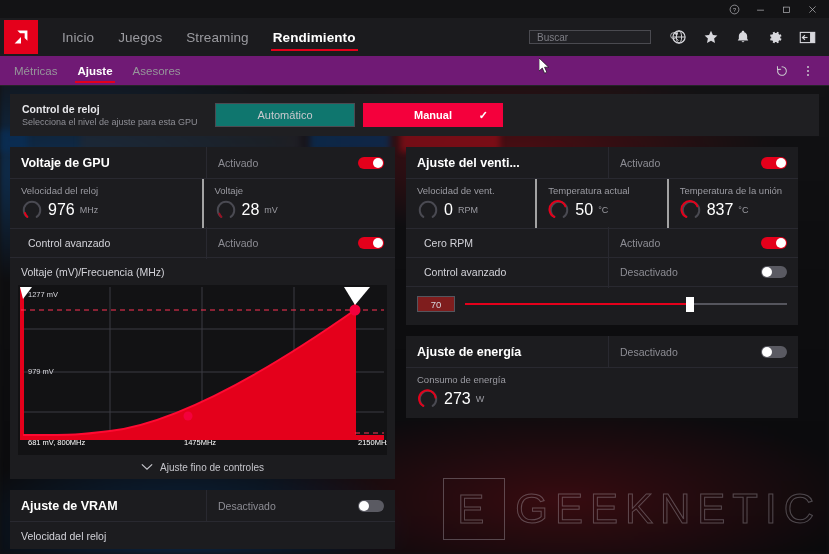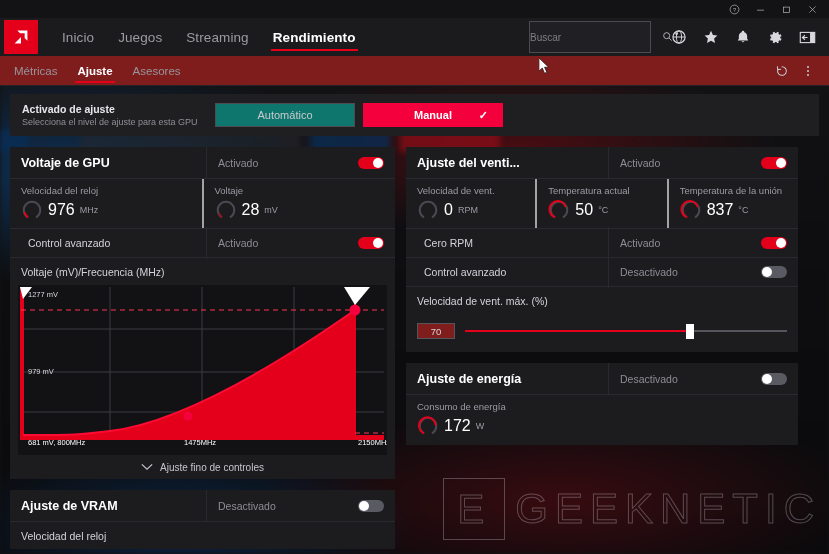--- a/index.html
+++ b/index.html
@@ -79,43 +79,43 @@
   }
   .nav-item.active { color: #fff; font-weight: bold; }
   .nav-item.active::after {
     content: ""; position: absolute; left: 10px; right: 10px; bottom: 5px;
     height: 2px; background: #e4001b;
   }
   .nav-right {
     margin-left: auto; display: flex; align-items: center; gap: 0; padding-right: 6px;
   }
   .search-box {
-    width: 122px; height: 32px;
+    width: 122px; height: 14px;
     border: 1px solid #4a4a50;
     background: #202024;
     display: flex; align-items: center;
-    padding: 0 0;
+    padding: 0 7px;
     margin-right: 12px;
   }
   .search-box input {
     flex: 1; background: transparent; border: 0; outline: none;
     color: #cfcfd4; font-size: 10px; font-family: "Liberation Sans", sans-serif;
   }
   .search-box input::placeholder { color: #7e7e85; }
   .nav-icon {
     width: 32px; height: 38px;
     display: flex; align-items: center; justify-content: center;
     color: #d8d8dd;
   }
 
   
   .subnav {
     position: relative;
     height: 30px;
-    background: #7f1d1d;
+    background: #701a75;
     display: flex; align-items: center;
     border-bottom: 1px solid #242428;
     z-index: 5;
   }
   .subnav-item {
     position: relative;
     font-size: 11.5px; color: #96969b;
     padding: 0 10px; line-height: 30px; height: 30px;
   }
   .subnav-item:first-child { margin-left: 4px; }
@@ -377,21 +377,21 @@
             <circle cx="9" cy="14" r="1.3" fill="currentColor"></circle>
           </svg>
       </div>
     </div>
   </div>
 
   <div class="content">
 
     <div class="tuning-control">
       <div class="tc-text">
-        <div class="tc-title">Activado de ajuste</div>
+        <div class="tc-title">Control de reloj</div>
         <div class="tc-sub">Selecciona el nivel de ajuste para esta GPU</div>
       </div>
       <div class="tc-btns">
         <div class="tc-btn">
             <span>Automático</span>
           </div>
         <div class="tc-btn selected">
           <span>Manual</span>
           <span class="tick">✓</span>
         </div>
@@ -578,21 +578,20 @@
           <div class="sub-row wide">
             <div class="sr-title">Control avanzado</div>
             <div class="head-state">
               <span class="state-label">Desactivado</span>
               <div class="toggle">
                   <div class="knob"></div>
                 </div>
             </div>
           </div>
 
-          <div class="section-label">Velocidad de vent. máx. (%)</div>
 
           <div class="slider-row">
             <div class="slider-val">70</div>
             <div class="slider-track">
               <div class="rail"></div>
               <div class="fill"></div>
               <div class="handle"></div>
             </div>
           </div>
         </div>
@@ -608,21 +607,21 @@
             </div>
           </div>
           <div class="metrics" style="border-bottom:0;">
             <div class="metric">
               <div class="metric-label">Consumo de energía</div>
               <div class="metric-value">
                 <svg class="gauge" viewBox="0 0 40 40">
                   <path d="M11.5 32.5 A15 15 0 1 1 28.5 32.5" fill="none" stroke="#4a4a52" stroke-width="3.6" stroke-linecap="round"></path>
                   <path d="M11.5 32.5 A15 15 0 1 1 33.6 17.5" fill="none" stroke="#e4001b" stroke-width="3.6" stroke-linecap="round"></path>
                 </svg>
-                <span class="metric-num">172</span>
+                <span class="metric-num">273</span>
                 <span class="metric-unit">W</span>
               </div>
             </div>
           </div>
         </div>
 
       </div>
     </div>
   </div>
 

